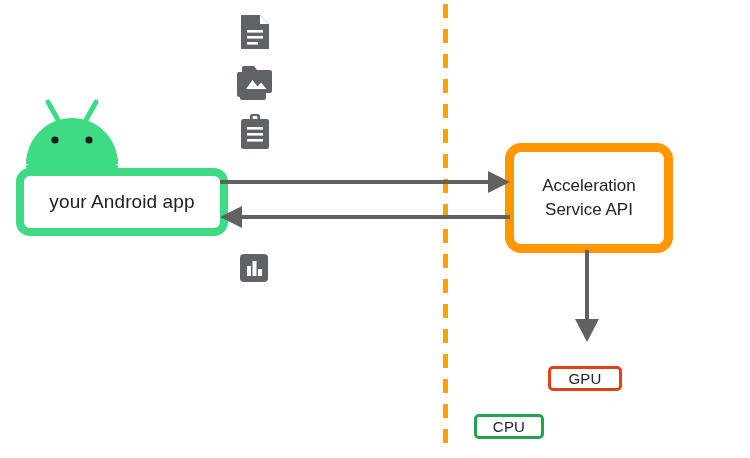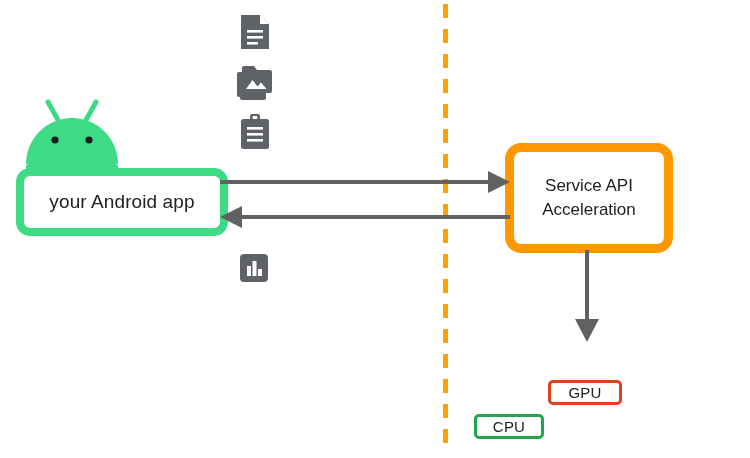--- a/index.html
+++ b/index.html
@@ -120,21 +120,21 @@
     color: #202124;
     letter-spacing: 0.2px;
   }
   #cpu-box {
     left: 474px; top: 366px;
     width: 70px; height: 25px;
     border: 3px solid #22a44c;
     margin-top: 48px;
   }
   #gpu-box {
-    left: 548px; top: 380px;
+    left: 548px; top: 366px;
     width: 74px; height: 25px;
     border: 3px solid #e2401b;
     text-align: center;
   }
 </style>
 </head>
 <body>
 
 <div id="canvas">
 
@@ -182,22 +182,22 @@
   <svg id="icon-chart" class="data-icon" viewBox="0 0 30 30">
     <rect x="1" y="1" width="28" height="28" rx="4" fill="#5f6368"></rect>
     <rect x="8" y="13" width="4" height="10" fill="#ffffff"></rect>
     <rect x="13.5" y="8" width="4" height="15" fill="#ffffff"></rect>
     <rect x="19" y="16" width="4" height="7" fill="#ffffff"></rect>
   </svg>
 
   <div id="divider"></div>
 
   <div id="api-box">
+    <span class="label">Acceleration</span>
     <span class="label">Service API</span>
-    <span class="label">Acceleration</span>
   </div>
 
   <svg id="arrow-request" class="arrow-svg" viewBox="0 0 290 28">
     <line x1="0" y1="14" x2="272" y2="14" stroke="#616161" stroke-width="4"></line>
     <polygon points="290,14 268,25 268,3" fill="#616161"></polygon>
   </svg>
 
   <svg id="arrow-response" class="arrow-svg" viewBox="0 0 290 28">
     <line x1="18" y1="14" x2="290" y2="14" stroke="#616161" stroke-width="4"></line>
     <polygon points="0,14 22,25 22,3" fill="#616161"></polygon>

